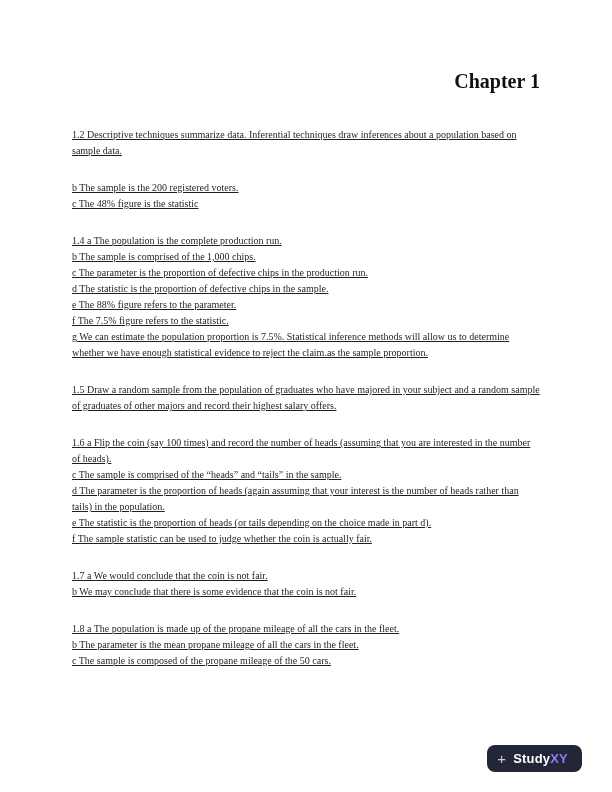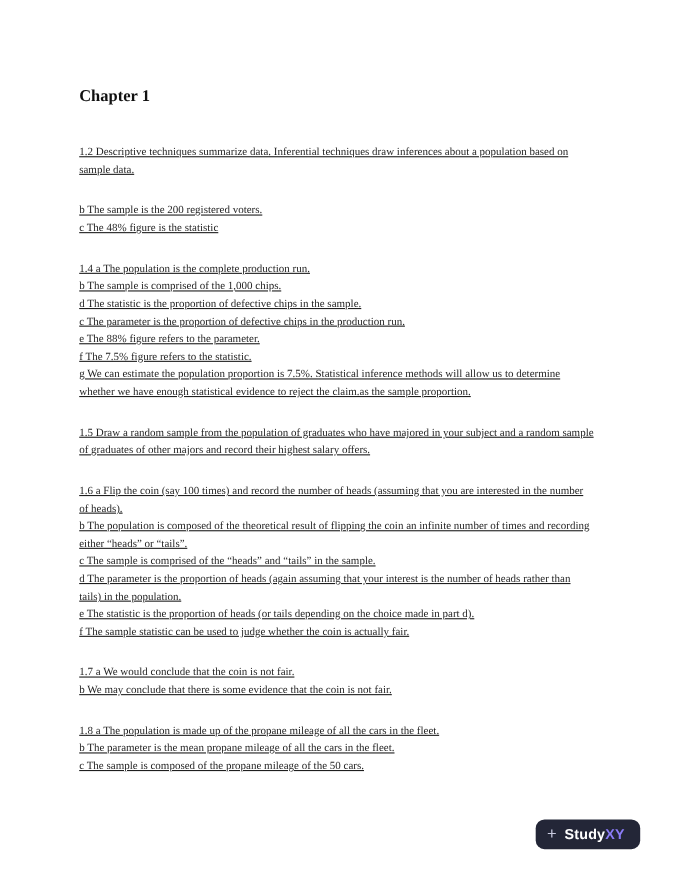--- a/index.html
+++ b/index.html
@@ -13,24 +13,24 @@
     height: 792px;
     margin: 0 auto;
     background: #ffffff;
     box-sizing: border-box;
     padding: 70px 72px 0 72px;
     font-family: "Liberation Serif", "DejaVu Serif", serif;
     color: #1a1a1a;
     overflow: hidden;
   }
   .doc-title {
-    text-align: left;
-    font-size: 15px;
+    text-align: right;
+    font-size: 20px;
     font-weight: bold;
-    margin: 10px 0 34px 0;
+    margin: 0 0 34px 0;
     color: #111111;
   }
   .block {
     margin: 0 0 21px 0;
   }
   .line {
     margin: 0;
     font-size: 10px;
     line-height: 16px;
     color: #1f1f1f;
@@ -74,32 +74,31 @@
       <div class="block">
         <p class="line">1.2 Descriptive techniques summarize data. Inferential techniques draw inferences about a population based on sample data.</p>
       </div>
       <div class="block">
         <p class="line">b The sample is the 200 registered voters.</p>
         <p class="line">c The 48% figure is the statistic</p>
       </div>
       <div class="block">
         <p class="line">1.4 a The population is the complete production run.</p>
         <p class="line">b The sample is comprised of the 1,000 chips.</p>
+        <p class="line">c The parameter is the proportion of defective chips in the production run.</p>
         <p class="line">d The statistic is the proportion of defective chips in the sample.</p>
-        <p class="line">c The parameter is the proportion of defective chips in the production run.</p>
         <p class="line">e The 88% figure refers to the parameter.</p>
         <p class="line">f The 7.5% figure refers to the statistic.</p>
         <p class="line">g We can estimate the population proportion is 7.5%. Statistical inference methods will allow us to determine whether we have enough statistical evidence to reject the claim.as the sample proportion.</p>
       </div>
       <div class="block">
         <p class="line">1.5 Draw a random sample from the population of graduates who have majored in your subject and a random sample of graduates of other majors and record their highest salary offers.</p>
       </div>
       <div class="block">
         <p class="line">1.6 a Flip the coin (say 100 times) and record the number of heads (assuming that you are interested in the number of heads).</p>
-        <p class="line">b The population is composed of the theoretical result of flipping the coin an infinite number of times and recording either “heads” or “tails”.</p>
         <p class="line">c The sample is comprised of the “heads” and “tails” in the sample.</p>
         <p class="line">d The parameter is the proportion of heads (again assuming that your interest is the number of heads rather than tails) in the population.</p>
         <p class="line">e The statistic is the proportion of heads (or tails depending on the choice made in part d).</p>
         <p class="line">f The sample statistic can be used to judge whether the coin is actually fair.</p>
       </div>
       <div class="block">
         <p class="line">1.7 a We would conclude that the coin is not fair.</p>
         <p class="line">b We may conclude that there is some evidence that the coin is not fair.</p>
       </div>
       <div class="block">

